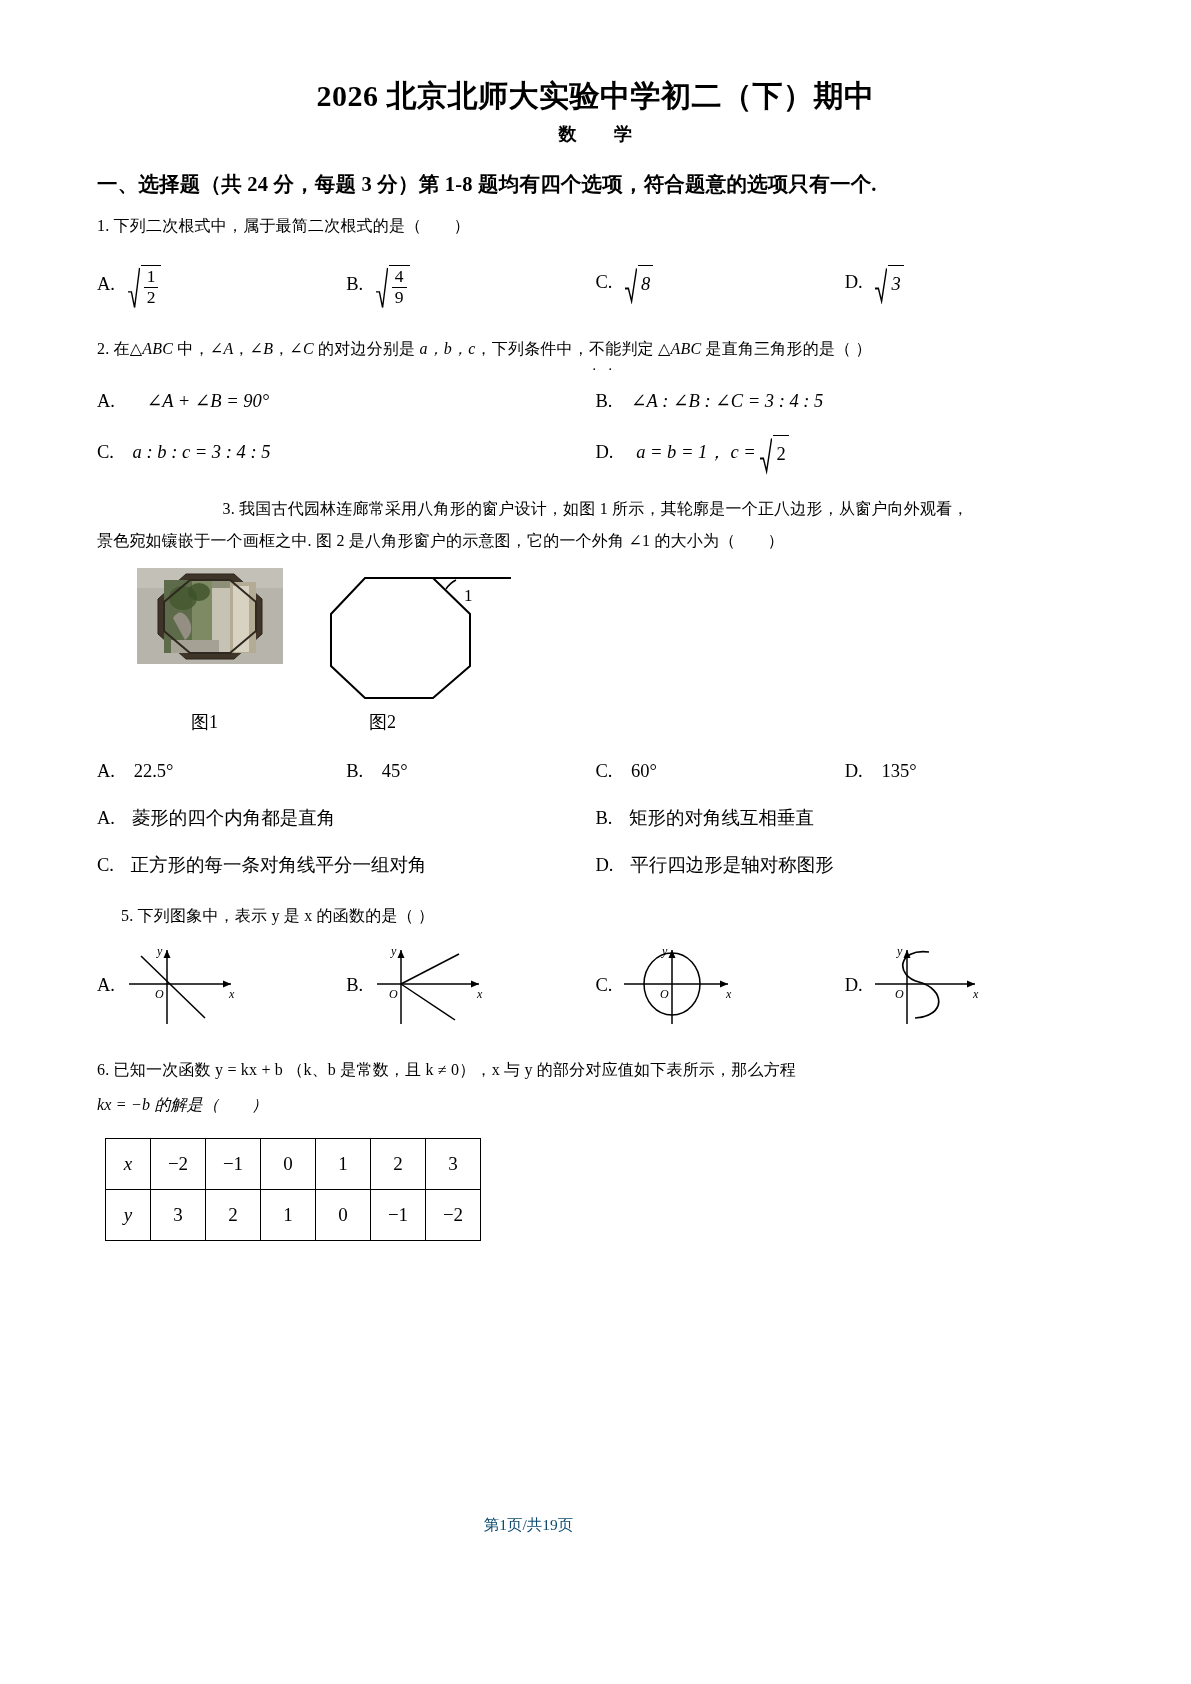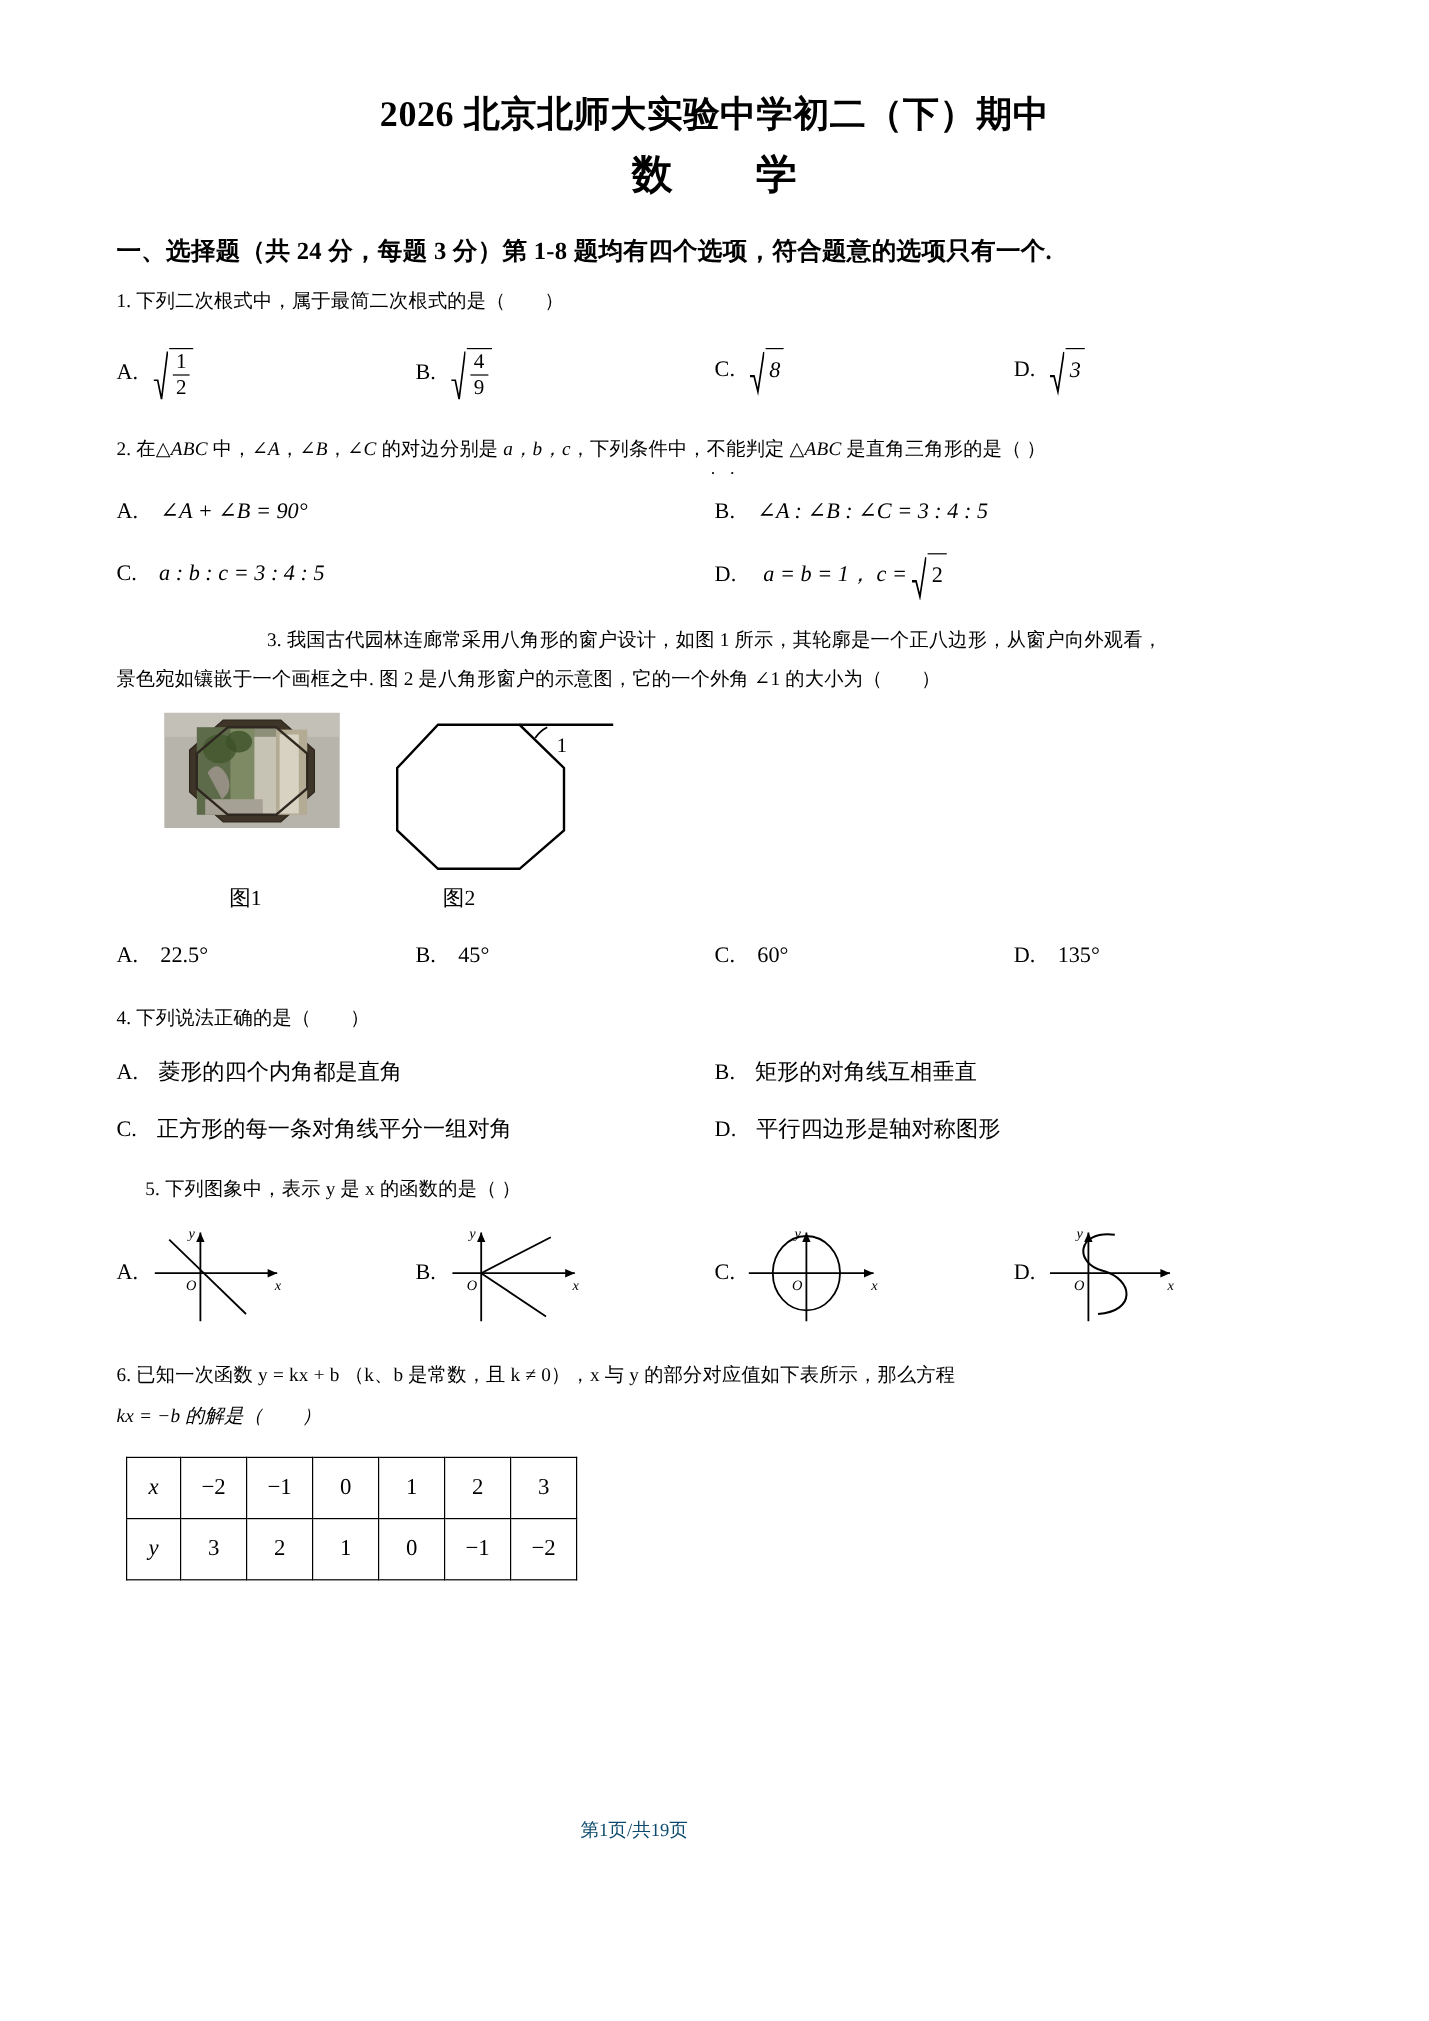--- a/index.html
+++ b/index.html
@@ -18,21 +18,21 @@
   .doc-title {
     text-align:center;
     font-size:30px;
     font-weight:bold;
     letter-spacing:0.5px;
     line-height:1.45;
     font-family:"Liberation Serif","DejaVu Serif",serif;
   }
   .doc-subtitle {
     text-align:center;
-    font-size:34px;
+    font-size:18px;
     font-weight:bold;
     letter-spacing:0.5px;
     line-height:1.6;
     margin-top:2px;
   }
   .section-head {
     font-size:20.5px;
     font-weight:bold;
     margin-top:20px;
     letter-spacing:0.2px;
@@ -186,21 +186,21 @@
       </div>
     </div>
 
     <div class="q" style="margin-top:26px;">
       <span>2.</span>
       <span>在△</span><span class="mi">ABC</span><span> 中，∠</span><span class="mi">A</span><span>，∠</span><span class="mi">B</span><span>，∠</span><span class="mi">C</span><span> 的对边分别是 </span><span class="mi">a，b，c</span><span>，下列条件中，</span><span class="emph-dots">不能</span><span>判定 △</span><span class="mi">ABC</span><span> 是直角三角形的是（ ）</span>
     </div>
     <div class="opts two" style="margin-top:18px;">
       <div>
         <span class="opt-lbl">A.</span>
-        <span class="mi" style="margin-left:6px">∠A + ∠B = 90°</span>
+        <span class="mi" style="margin-left:19px">∠A + ∠B = 90°</span>
       </div>
       <div>
         <span class="opt-lbl">B.</span>
         <span class="mi" style="margin-left:6px">∠A : ∠B : ∠C = 3 : 4 : 5</span>
       </div>
     </div>
     <div class="opts two" style="margin-top:16px;">
       <div>
         <span class="opt-lbl">C.</span>
         <span class="mi" style="margin-left:6px">a : b : c = 3 : 4 : 5</span>
@@ -275,24 +275,20 @@
       <div>
         <span class="opt-lbl">C.</span>
         <span style="margin-left:6px">60°</span>
       </div>
       <div>
         <span class="opt-lbl">D.</span>
         <span style="margin-left:6px">135°</span>
       </div>
     </div>
 
-    <div class="q" style="margin-top:18px;">
-      <span>4.</span>
-      <span>下列说法正确的是（　　）</span>
-    </div>
     <div class="opts two" style="margin-top:12px;">
       <div>
         <span class="opt-lbl">A.</span>
         <span style="margin-left:4px">菱形的四个内角都是直角</span>
       </div>
       <div>
         <span class="opt-lbl">B.</span>
         <span style="margin-left:4px">矩形的对角线互相垂直</span>
       </div>
     </div>

